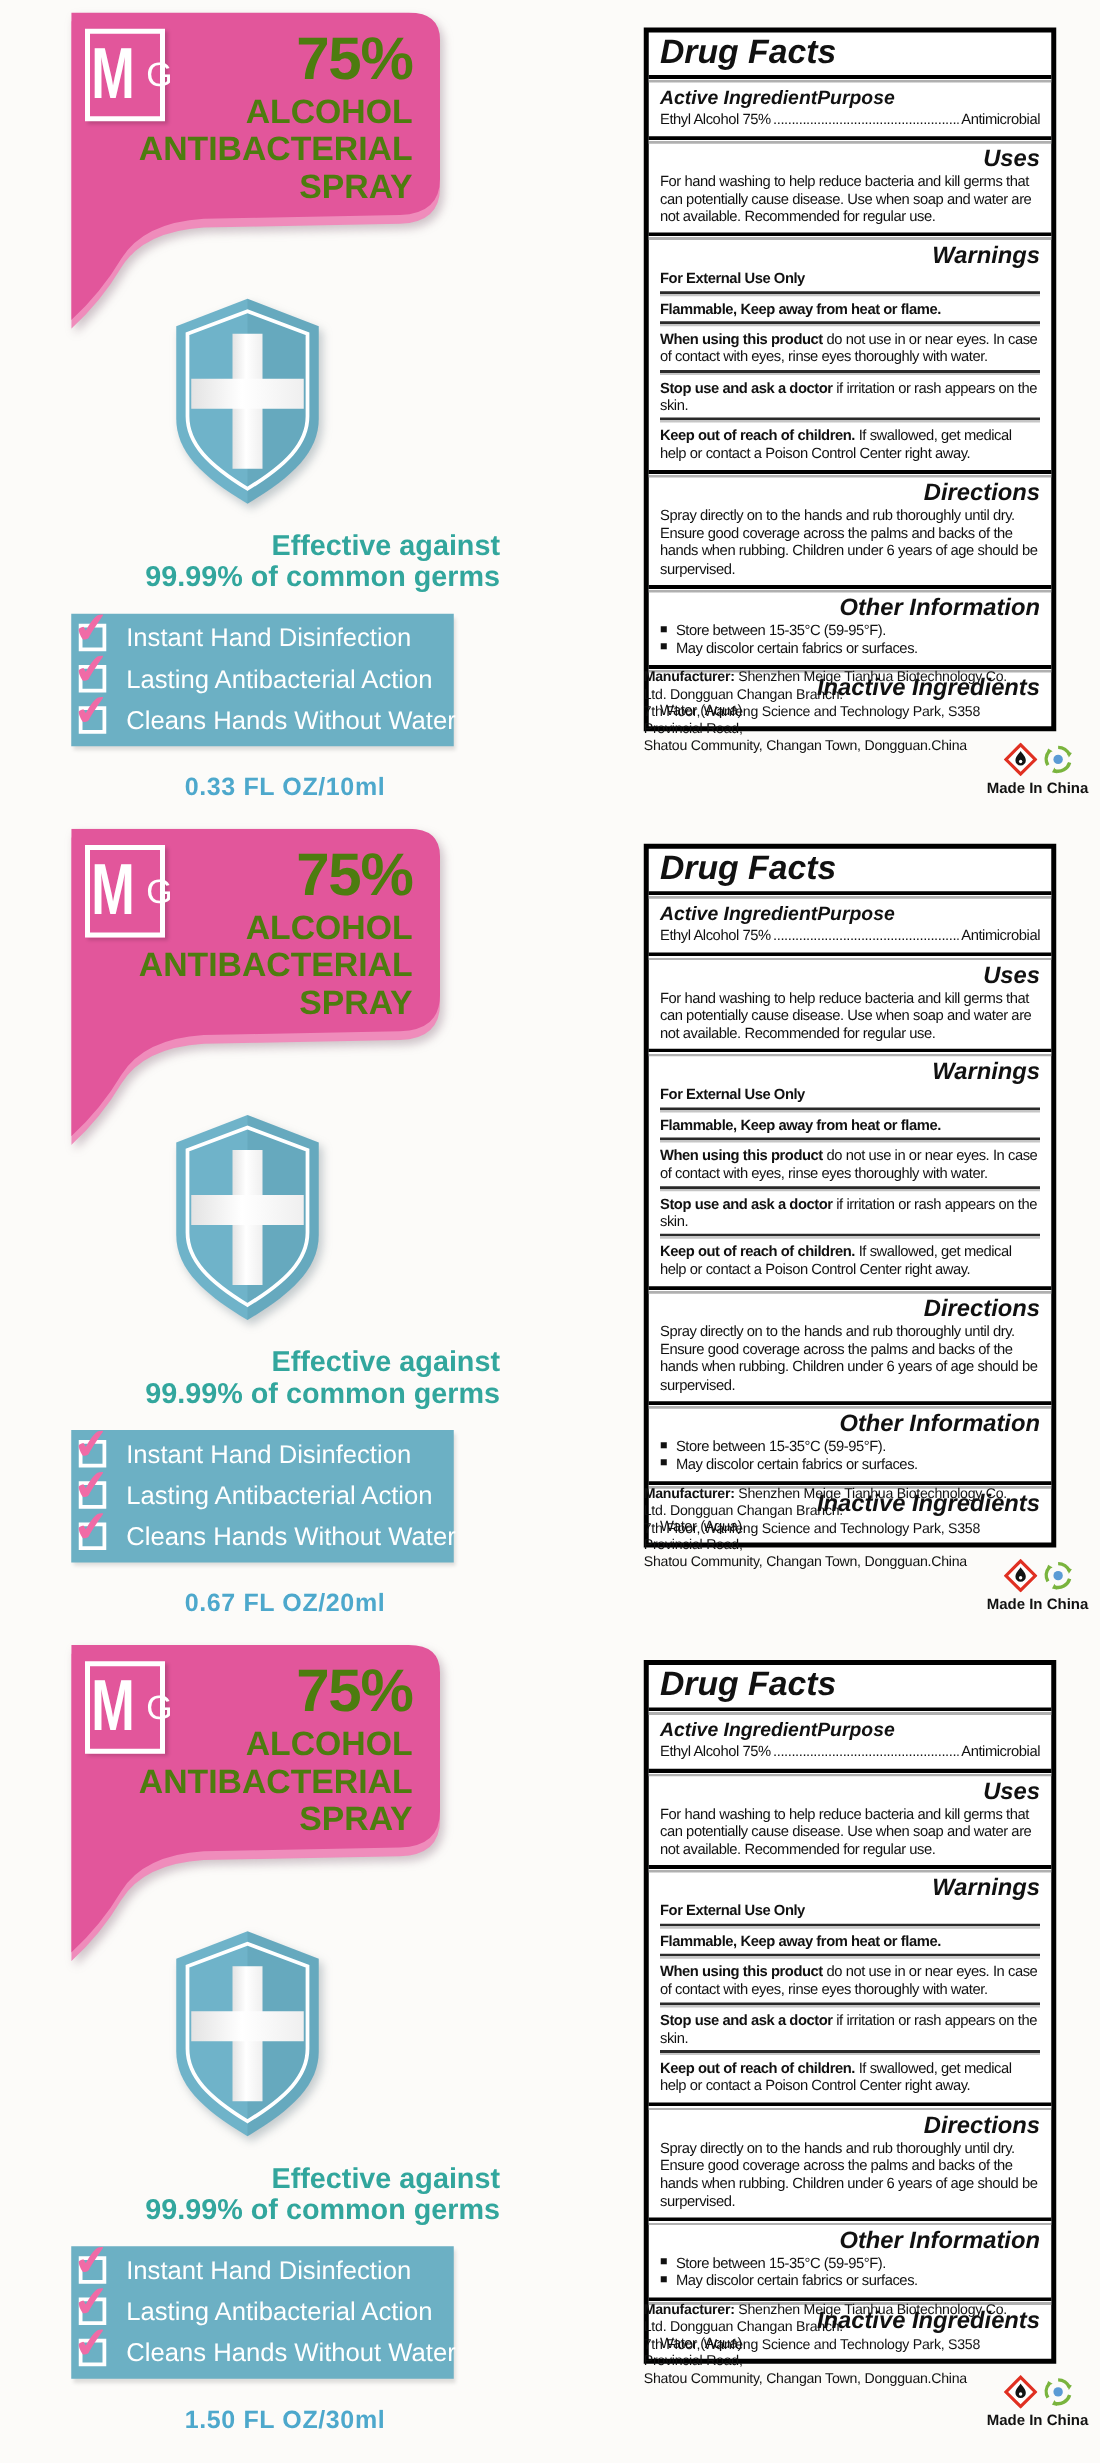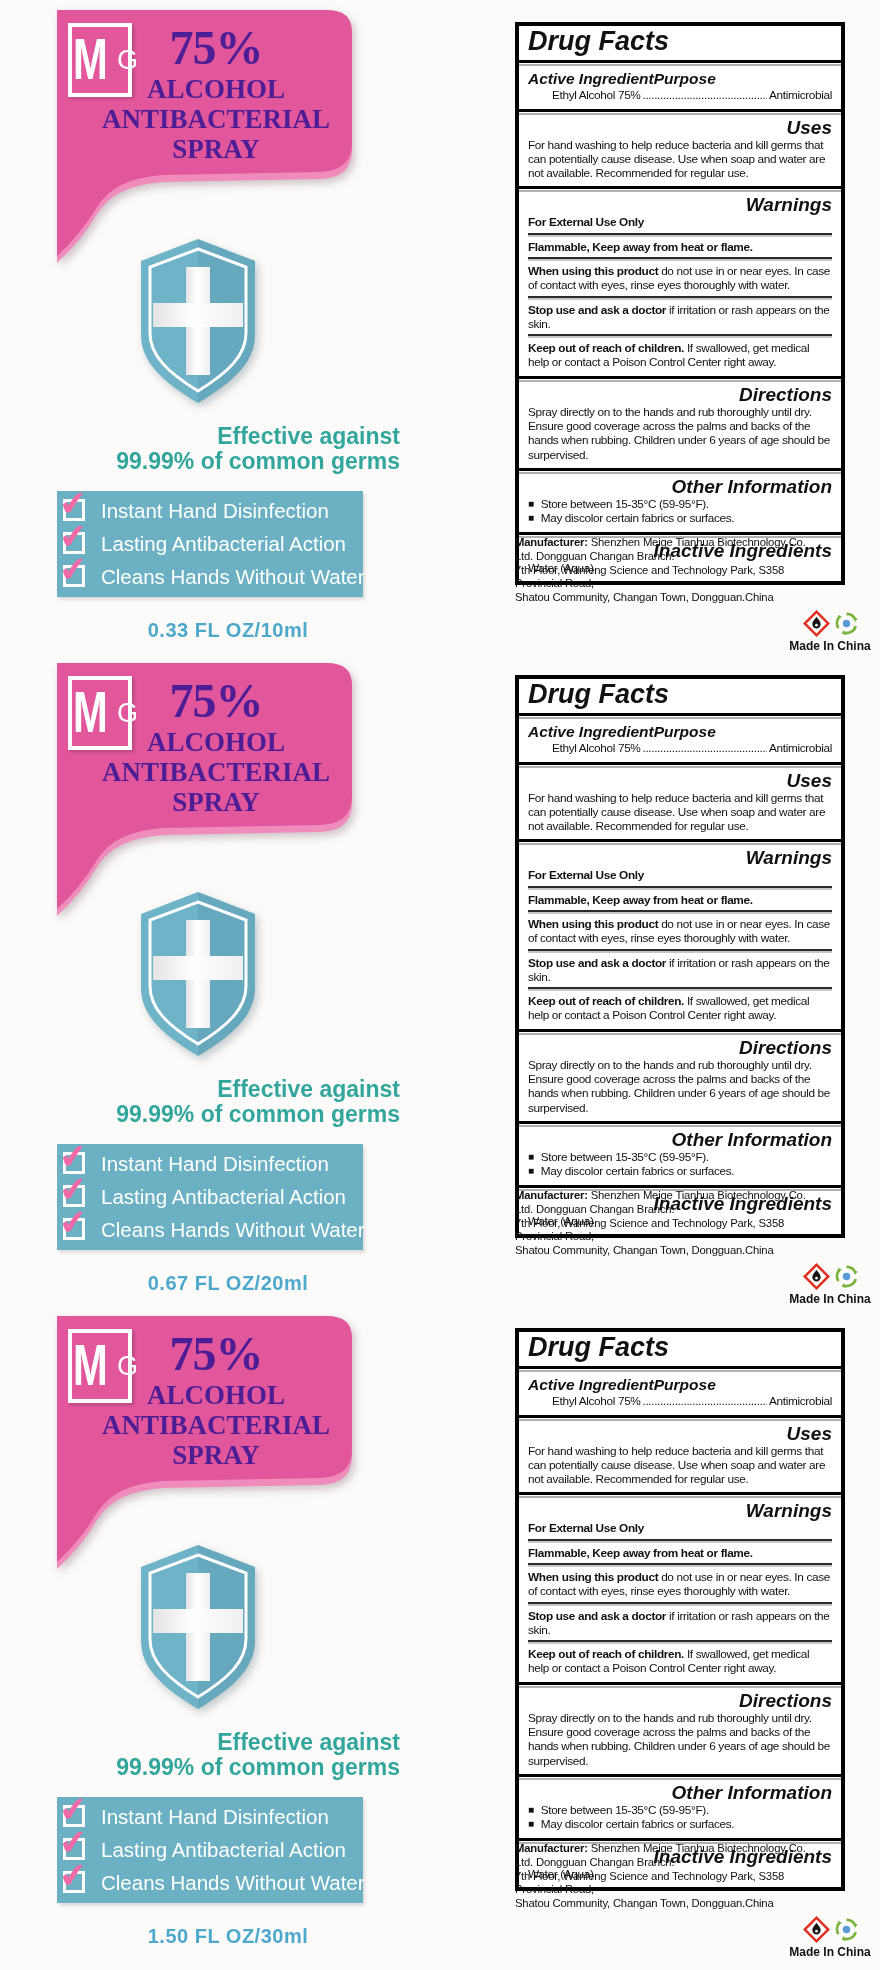--- a/index.html
+++ b/index.html
@@ -17,21 +17,21 @@
     position:absolute;left:11px;top:13px;width:56px;height:66px;
     border:4px solid #fff;box-shadow:2px 2px 3px rgba(0,0,0,.18);
   }
   .logo-m{
     position:absolute;left:1px;top:2px;color:#fff;font-weight:700;font-size:58px;
     line-height:60px;transform:scaleX(.72);transform-origin:left center;
   }
   .logo-g{
     position:absolute;right:-10px;top:20px;color:#fff;font-weight:400;font-size:27px;line-height:27px;
   }
-  .banner-text{position:absolute;right:22px;top:12px;text-align:center;color:#4c1d95;font-family:Liberation Serif, serif;}
+  .banner-text{position:absolute;right:22px;top:12px;text-align:right;color:#4d7c0f;}
   .banner-pct{font-size:48px;font-weight:700;line-height:52px;letter-spacing:-1px;}
   .banner-ln{font-size:27px;font-weight:700;line-height:30px;}
 
   
   .shield{position:absolute;left:133px;top:227px;width:130px;height:168px;}
   .shield svg{filter:drop-shadow(3px 4px 4px rgba(90,110,120,.35));}
 
   
   .germs{
     position:absolute;left:10px;top:414px;width:390px;text-align:right;
@@ -63,31 +63,31 @@
     border:4px solid #000;background:#fff;color:#111;
   }
   .df-title{font-style:italic;font-weight:700;font-size:27px;padding:0 9px 3px;}
   .hrule{height:6px;background:linear-gradient(#000 0 3px,#fff 3px 4px,#b0b0b0 4px 6px);}
   .thin{height:4px;background:linear-gradient(#2a2a2a 0 2px,#fff 2px 2px,#c6c6c6 2px 4px);margin:3px 0;}
   .sec{padding:4px 9px 6px;}
   .sec h3{margin:0 0 1px;font-style:italic;font-weight:700;font-size:19px;line-height:18px;text-align:right;}
   .sec p{margin:0;font-size:11.8px;line-height:14.3px;letter-spacing:-.35px;}
   .sec p b{font-weight:700;}
   .ai-head{display:flex;font-style:italic;font-weight:700;font-size:15.5px;line-height:18px;}
-  .ai-line{display:flex;align-items:center;font-size:11.8px;line-height:14.5px;letter-spacing:-.35px;margin-left:24px;}
+  .ai-line{display:flex;align-items:center;font-size:11.8px;line-height:14.5px;letter-spacing:-.35px;}
   .ai-line .dots{flex:1;overflow:hidden;white-space:nowrap;margin:0 2px;}
   .ai-line .ing,.ai-line .pur{white-space:nowrap;}
   .oi-item{display:flex;}
   .oi-item .blt{margin-right:7px;font-size:10px;line-height:14.3px;}
   .subhead{font-weight:700;font-size:13px;line-height:15px;letter-spacing:-.2px;}
 
   
   .manu{position:absolute;left:515px;top:526px;width:300px;font-size:11.3px;line-height:13.8px;letter-spacing:-.2px;color:#111;}
   .manu p{margin:0;}
-  .madein{position:absolute;left:782px;top:600px;width:96px;text-align:center;}
+  .madein{position:absolute;left:782px;top:584px;width:96px;text-align:center;}
   .madein .icons{display:flex;justify-content:center;align-items:center;gap:5px;}
   .madein .txt{margin-top:2px;font-size:12px;font-weight:700;color:#111;white-space:nowrap;}
 </style>
 </head>
 <body style="background: rgb(252, 251, 249);">
 
 <div id="panels">
   <section class="panel">
 
     <div class="banner">

